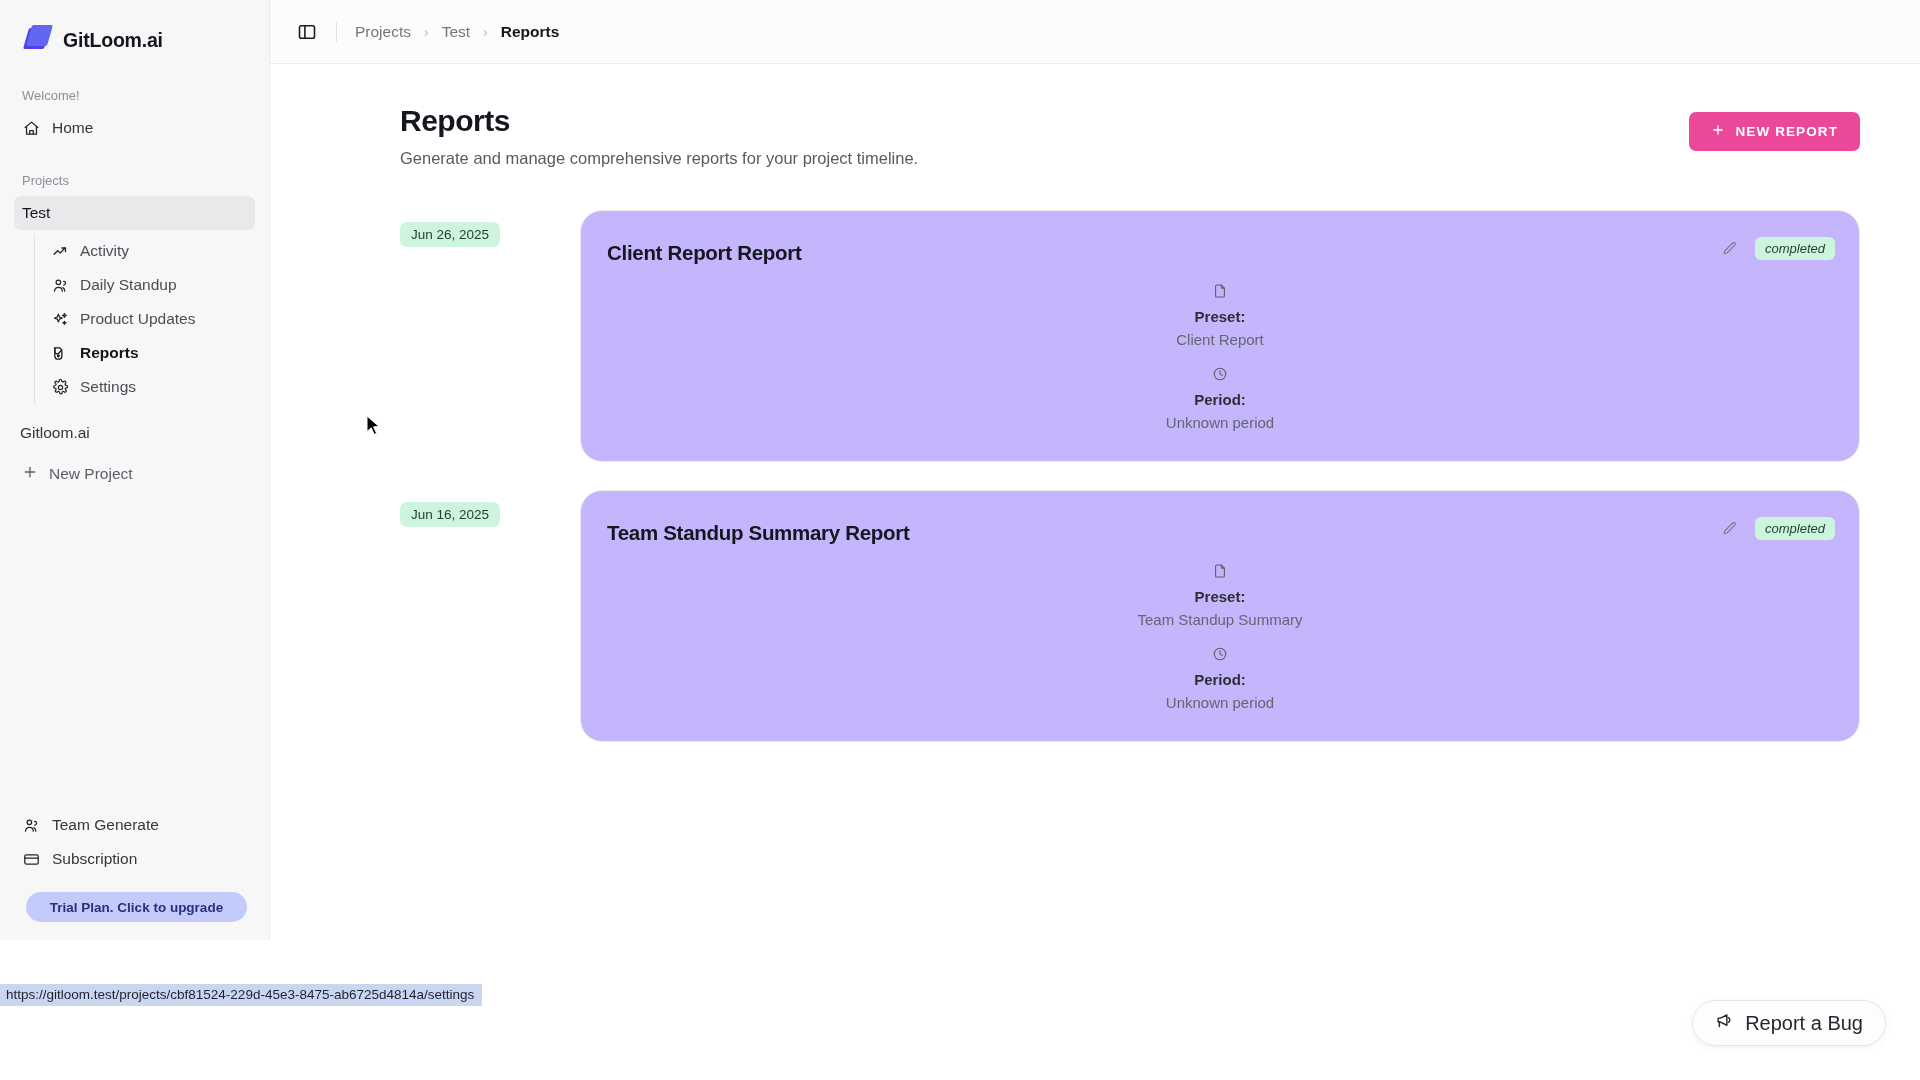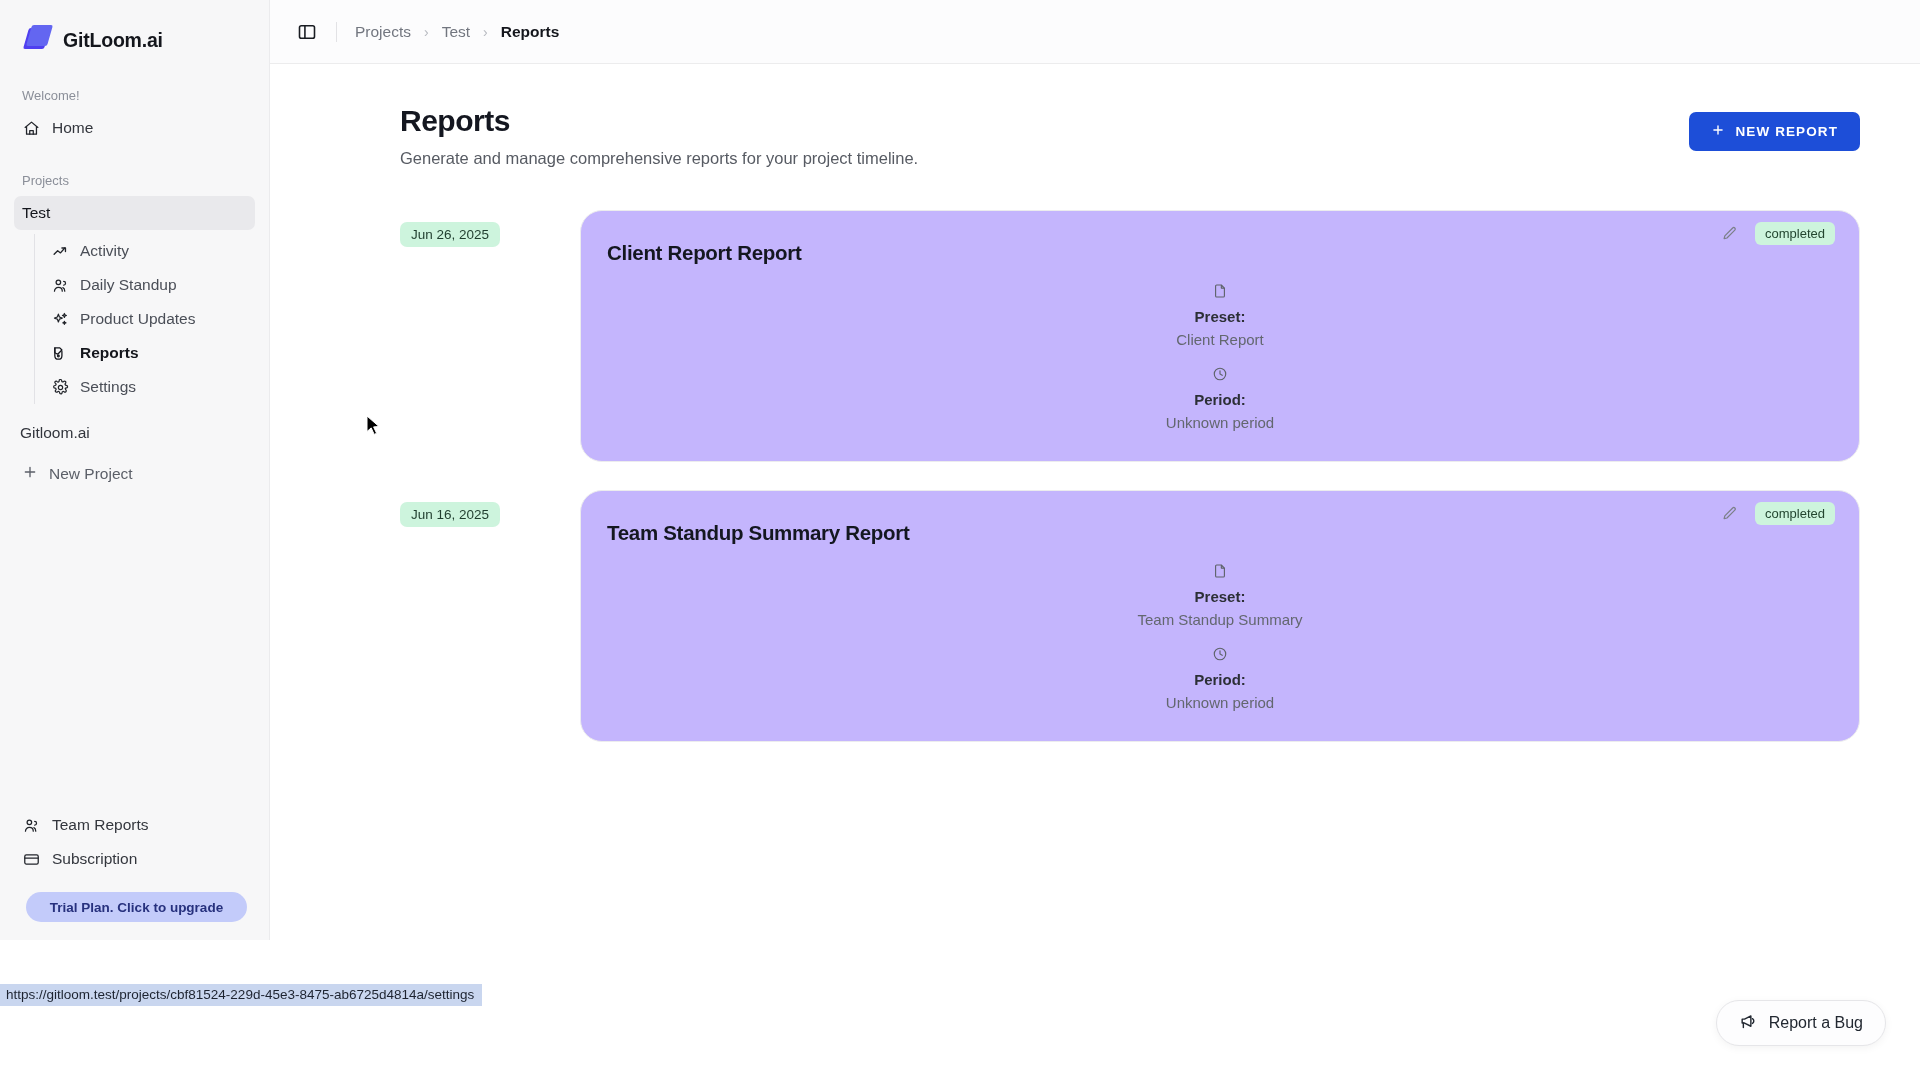--- a/index.html
+++ b/index.html
@@ -101,21 +101,21 @@
   .crumbs { display: flex; align-items: center; gap: 13px; font-size: 15.5px; }
   .crumb { color: #72767f; cursor: pointer; }
   .crumb.current { color: #14161c; font-weight: 700; cursor: default; }
   .crumb-sep { color: #b7bac0; font-size: 14px; }
 
   .content { flex: 1 1 auto; padding: 40px 60px 0 130px; position: relative; }
   .page-head { display: flex; align-items: flex-start; justify-content: space-between; }
   .page-title { font-size: 30px; font-weight: 700; color: #141720; letter-spacing: -0.5px; }
   .page-sub { font-size: 16.5px; color: #575b63; margin-top: 11px; }
   .new-report-btn {
-    background: #1d4ed8; color: #ffffff; border: none;
+    background: #ec4899; color: #ffffff; border: none;
     height: 39px; padding: 17px 22px; border-radius: 7px;
     font-size: 13.5px; font-weight: 600; letter-spacing: 1.1px;
     display: flex; align-items: center; gap: 10px; cursor: pointer;
     margin-top: 8px; font-family: "Liberation Sans", sans-serif;
   }
 
   .report-list { margin-top: 42px; }
   .report-row { display: flex; align-items: flex-start; gap: 0; margin-bottom: 28px; }
   .date-col { width: 180px; flex: 0 0 180px; padding-top: 12px; }
   .date-pill {
@@ -124,34 +124,34 @@
   }
   .card {
     flex: 1 1 auto; border: 1px solid #ececee; border-radius: 22px;
     background: #c4b5fd; padding: 30px 26px 30px 26px; position: relative;
     min-height: 160px;
   }
   .card-title { font-size: 20.5px; font-weight: 700; color: #141720; letter-spacing: -0.3px; }
   .card-line { display: flex; align-items: center; gap: 6px; margin-top: 18px; font-size: 15px; flex-direction: column; }
   .card-line .lbl { font-weight: 700; color: #2c2f36; }
   .card-line .val { color: #63676f; }
-  .card-actions { position: absolute; top: 11px; right: 24px; display: flex; align-items: center; gap: 16px; }
+  .card-actions { position: absolute; top: 26px; right: 24px; display: flex; align-items: center; gap: 16px; font-style: italic; }
   .edit-btn { width: 20px; height: 20px; display:flex; align-items:center; justify-content:center; cursor:pointer; }
   .status-badge {
     background: #cdf4dd; color: #22452f; font-size: 13px;
     border-radius: 6px; padding: 4px 10px;
   }
 
   
   .bug-btn {
     position: absolute; right: 34px; bottom: 34px;
     background: #fdfdfe; border: 1px solid #e6e6e9;
     border-radius: 24px; height: 46px; padding: 0 22px;
     display: flex; align-items: center; gap: 11px;
-    font-size: 16px; color: #222831; cursor: pointer;
+    font-size: 20px; color: #222831; cursor: pointer;
     box-shadow: 0 2px 8px rgba(0,0,0,0.05);
     font-family: "Liberation Sans", sans-serif;
   }
 
   
   .statusbar {
     position: absolute; left: 0; bottom: 74px;
     background: #c9d6ef; color: #1d2330;
     font-size: 13.5px; padding: 3px 8px 4px 6px;
     white-space: nowrap; z-index: 60;
@@ -261,21 +261,21 @@
     <div class="sb-bottom">
       <div class="nav-item">
         <span class="ico">
           <svg width="17" height="17" viewBox="0 0 24 24" fill="none" stroke="#22252b" stroke-width="1.8" stroke-linecap="round" stroke-linejoin="round">
               <circle cx="9" cy="7.5" r="3.2"></circle>
               <path d="M3.5 20c0-3.2 2.5-5.3 5.5-5.3s5.5 2.1 5.5 5.3"></path>
               <path d="M16.5 11.5a2.6 2.6 0 1 0 0-5.2"></path>
               <path d="M18 20c0-2.6-1-4.3-2.6-5"></path>
             </svg>
         </span>
-        <span>Team Reports</span>
+        <span>Team Generate</span>
       </div>
       <div class="nav-item">
         <span class="ico">
           <svg width="17" height="17" viewBox="0 0 24 24" fill="none" stroke="#22252b" stroke-width="1.8" stroke-linecap="round" stroke-linejoin="round">
               <rect x="2.5" y="5.5" width="19" height="13" rx="2.2"></rect>
               <path d="M2.5 10h19"></path>
             </svg>
         </span>
         <span>Subscription</span>
       </div>

